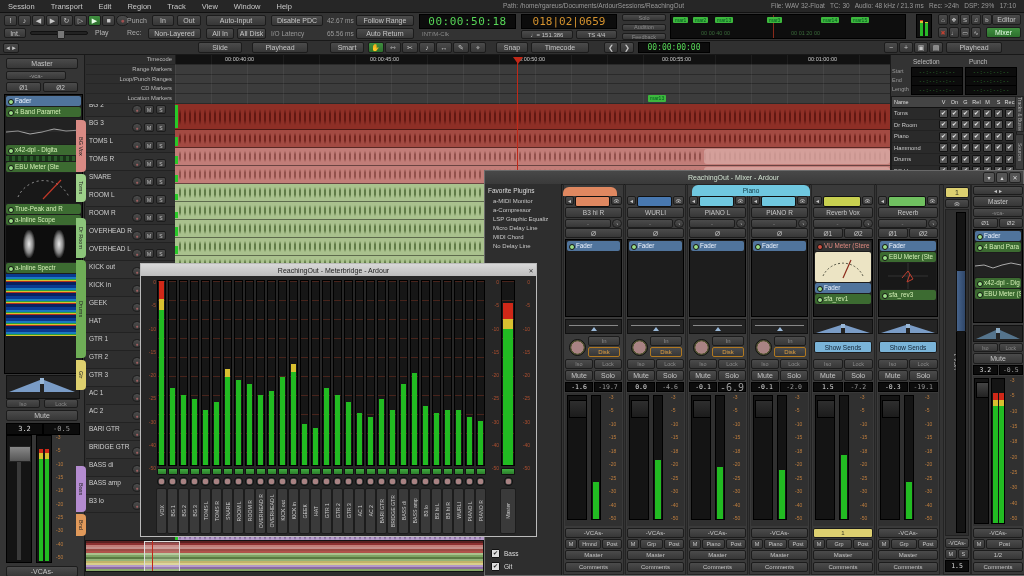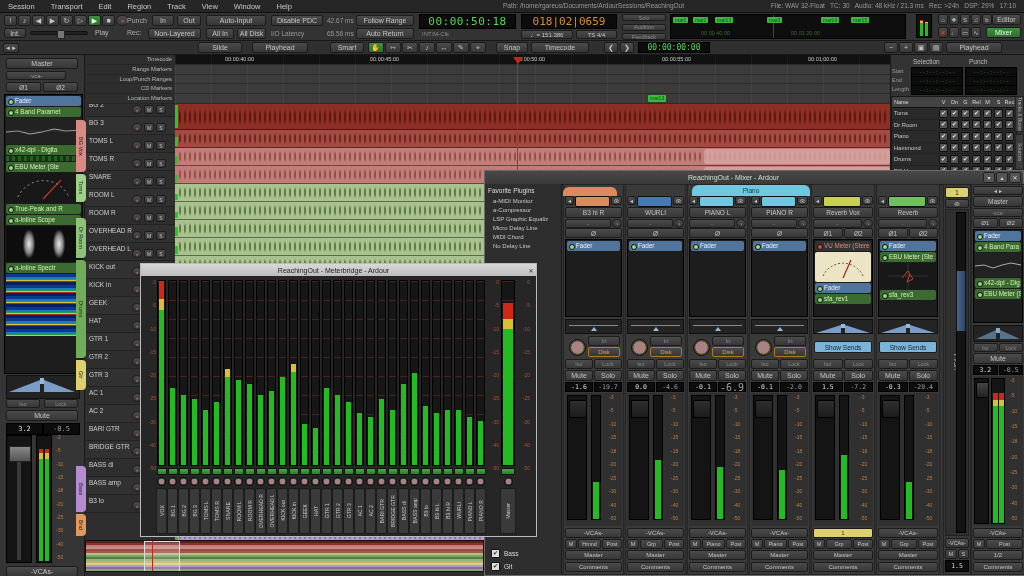--- a/index.html
+++ b/index.html
@@ -1142,21 +1142,21 @@
           <div style="height: 10px; display: flex; gap: 1px; padding: 0px 1px;">
             <div class="btn dim" style="flex: 1 1 0%; font-size: 5.5px;">Iso</div>
             <div class="btn dim" style="flex: 1 1 0%; font-size: 5.5px;">Lock</div>
           </div>
           <div style="height: 11px; display: flex; gap: 1px; padding: 0px 1px; margin-top: 1px;">
             <div class="btn" style="flex: 1 1 0%;">Mute</div>
             <div class="btn" style="flex: 1 1 0%;">Solo</div>
           </div>
           <div style="height: 10px; display: flex; gap: 1px; padding: 0px 1px; margin-top: 1px;">
             <div class="lcd" style="flex: 1 1 0%; font-size: 6.5px; color: rgb(221, 221, 221);">-0.3</div>
-            <div class="lcd" style="flex: 1 1 0%; font-size: 6.5px; color: rgb(153, 153, 153);">-20.4</div>
+            <div class="lcd" style="flex: 1 1 0%; font-size: 6.5px; color: rgb(153, 153, 153);">-19.1</div>
           </div>
           <div style="flex: 1 1 0%; margin: 1px; position: relative; background: rgb(48, 48, 48);">
             <div class="meter-slot abs" style="left: 2px; top: 2px; bottom: 6px; width: 20px;">
               <div style="position: absolute; left: 1px; top: 4px; width: 16px; height: 16px; background: linear-gradient(rgb(46, 46, 46), rgb(28, 28, 28)); border: 1px solid rgb(0, 0, 0);"></div>
             </div>
             <div class="meter-slot abs" style="left: 26px; top: 2px; bottom: 6px; width: 10px; display: flex; align-items: flex-end; justify-content: center;">
               <div style="width: 6px; height: 30%; background: rgb(34, 187, 34);"></div>
             </div>
             <div class="tick-col" style="position: absolute; right: 0px; top: 2px; bottom: 6px; width: 13px;">
               <div class="mlabel">-3</div>

